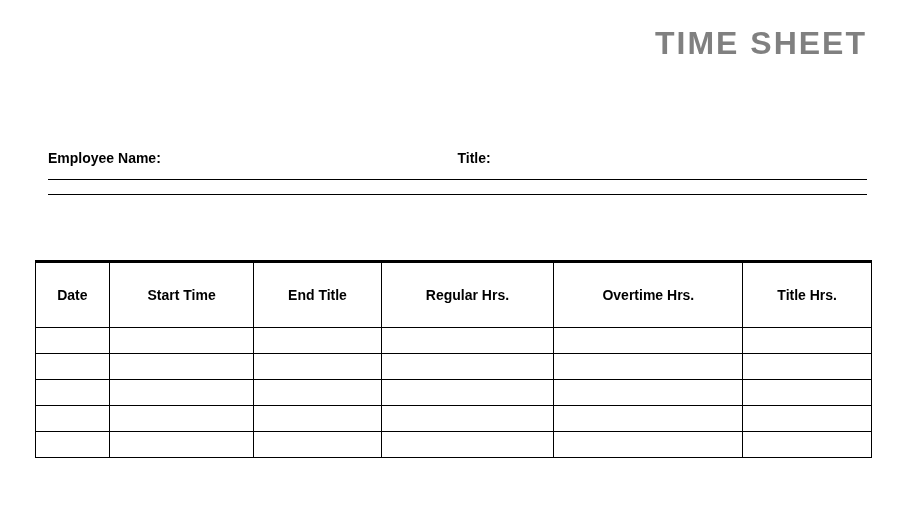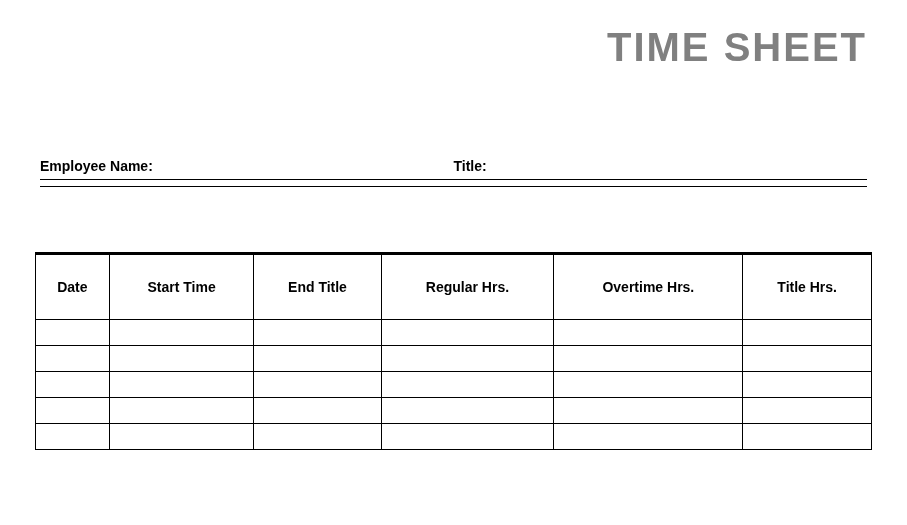--- a/index.html
+++ b/index.html
@@ -9,34 +9,35 @@
     }
     body {
       font-family: Arial, Helvetica, sans-serif;
       background: #ffffff;
       width: 907px;
       height: 525px;
       padding: 0;
     }
     .page-title {
       text-align: right;
-      font-size: 40px;
+      font-size: 32px;
       font-weight: bold;
       color: #808080;
       letter-spacing: 2px;
       padding: 25px 40px 0 0;
       font-family: Arial, Helvetica, sans-serif;
     }
     .info-section {
       margin: 85px 40px 0 40px;
     }
     .info-row {
       display: flex;
       border-bottom: 1px solid #000;
-      padding: 2px 0 4px 0;
+      padding: 2px 0 12px 0;
+      margin-left: 8px;
     }
     .info-label {
       font-weight: bold;
       font-size: 14px;
       color: #000;
     }
     .info-left {
       width: 50%;
     }
     .info-right {

